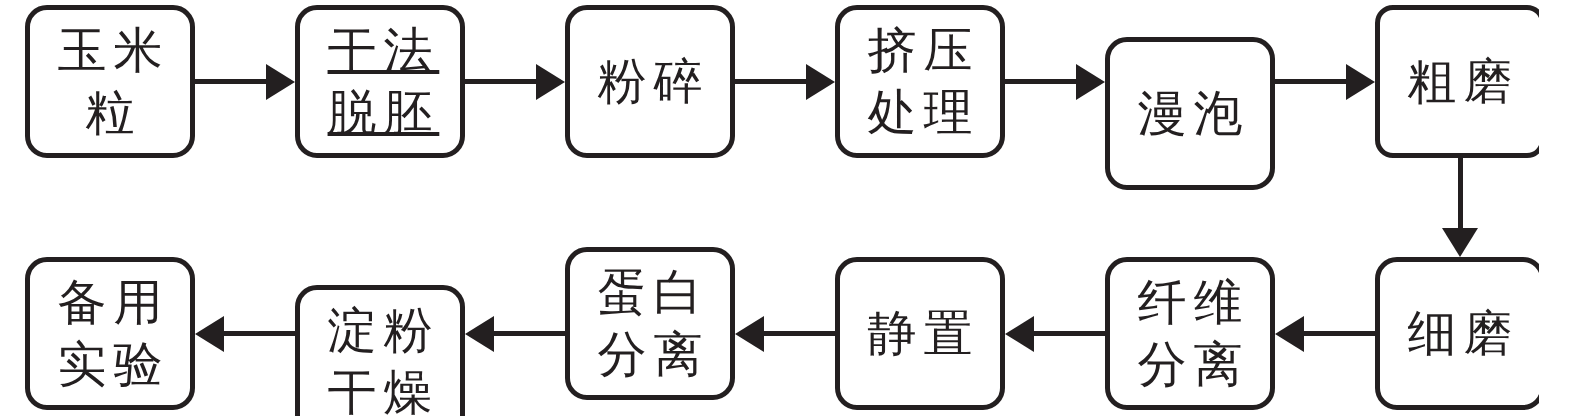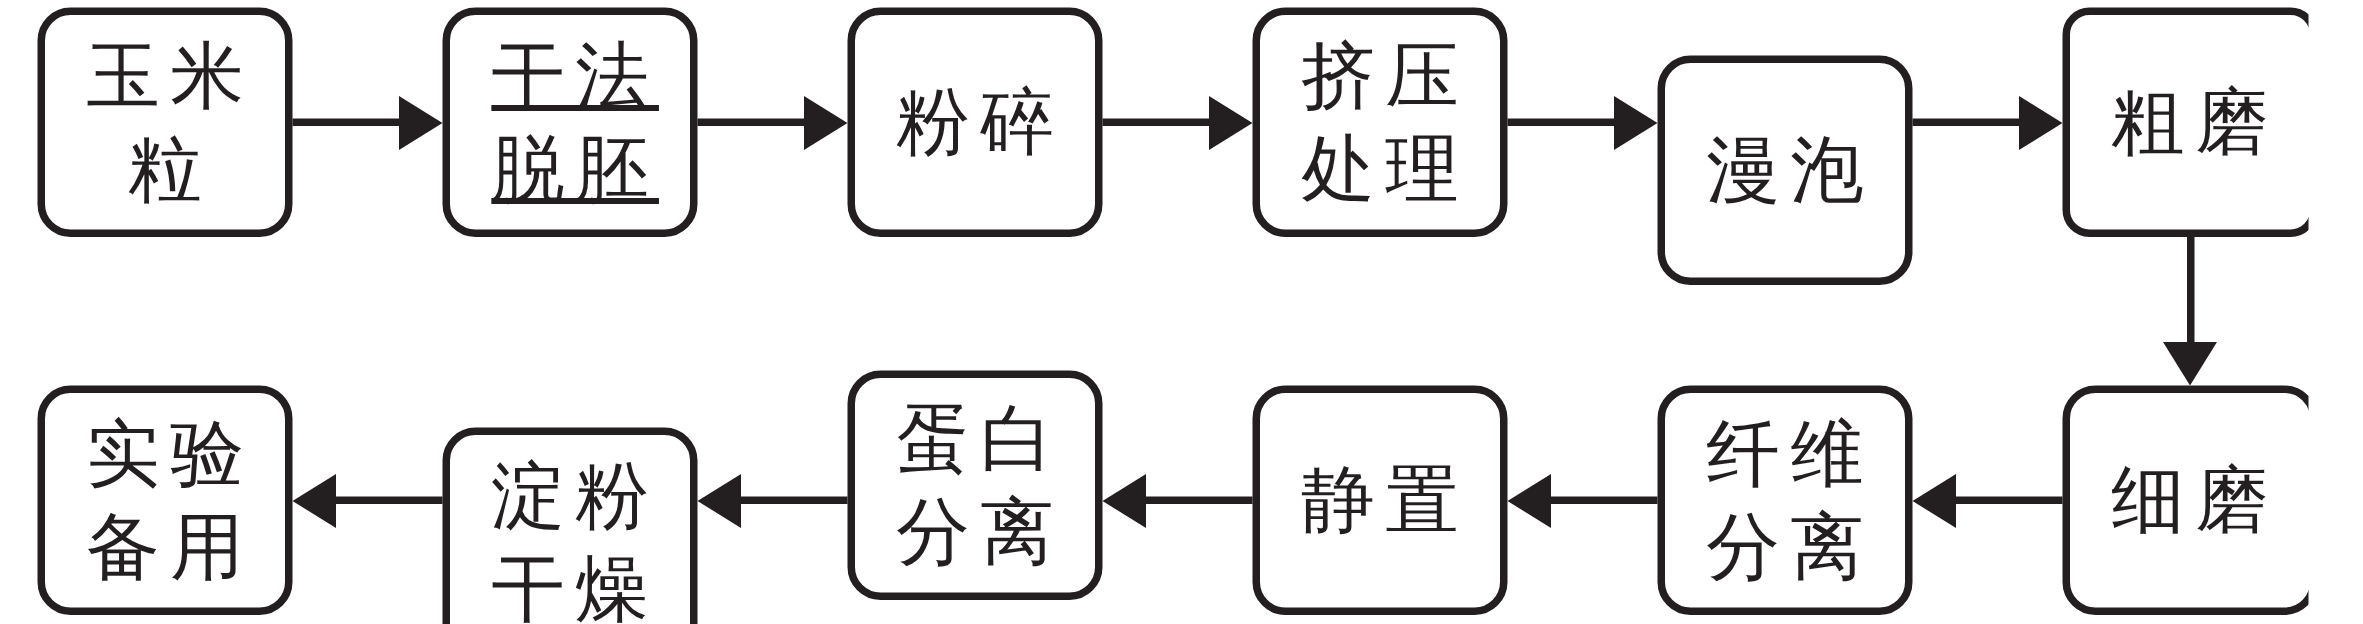--- a/index.html
+++ b/index.html
@@ -109,22 +109,22 @@
   </div>
   <div class="node" style="left:565px; top:247px;">
     <span class="line">蛋白</span>
     <span class="line">分离</span>
   </div>
   <div class="node" style="left:295px; top:257px;margin-top:28px;">
     <span class="line">淀粉</span>
     <span class="line">干燥</span>
   </div>
   <div class="node" style="left:25px; top:257px;">
+    <span class="line">备用</span>
     <span class="line">实验</span>
-    <span class="line">备用</span>
   </div>
 
   <div>
     <div class="shaft-h" style="left:195px; top:79px; width:72px;"></div>
     <div class="head-right" style="left:266px; top:64px;"></div>
   </div>
   <div>
     <div class="shaft-h" style="left:465px; top:79px; width:72px;"></div>
     <div class="head-right" style="left:536px; top:64px;"></div>
   </div>

